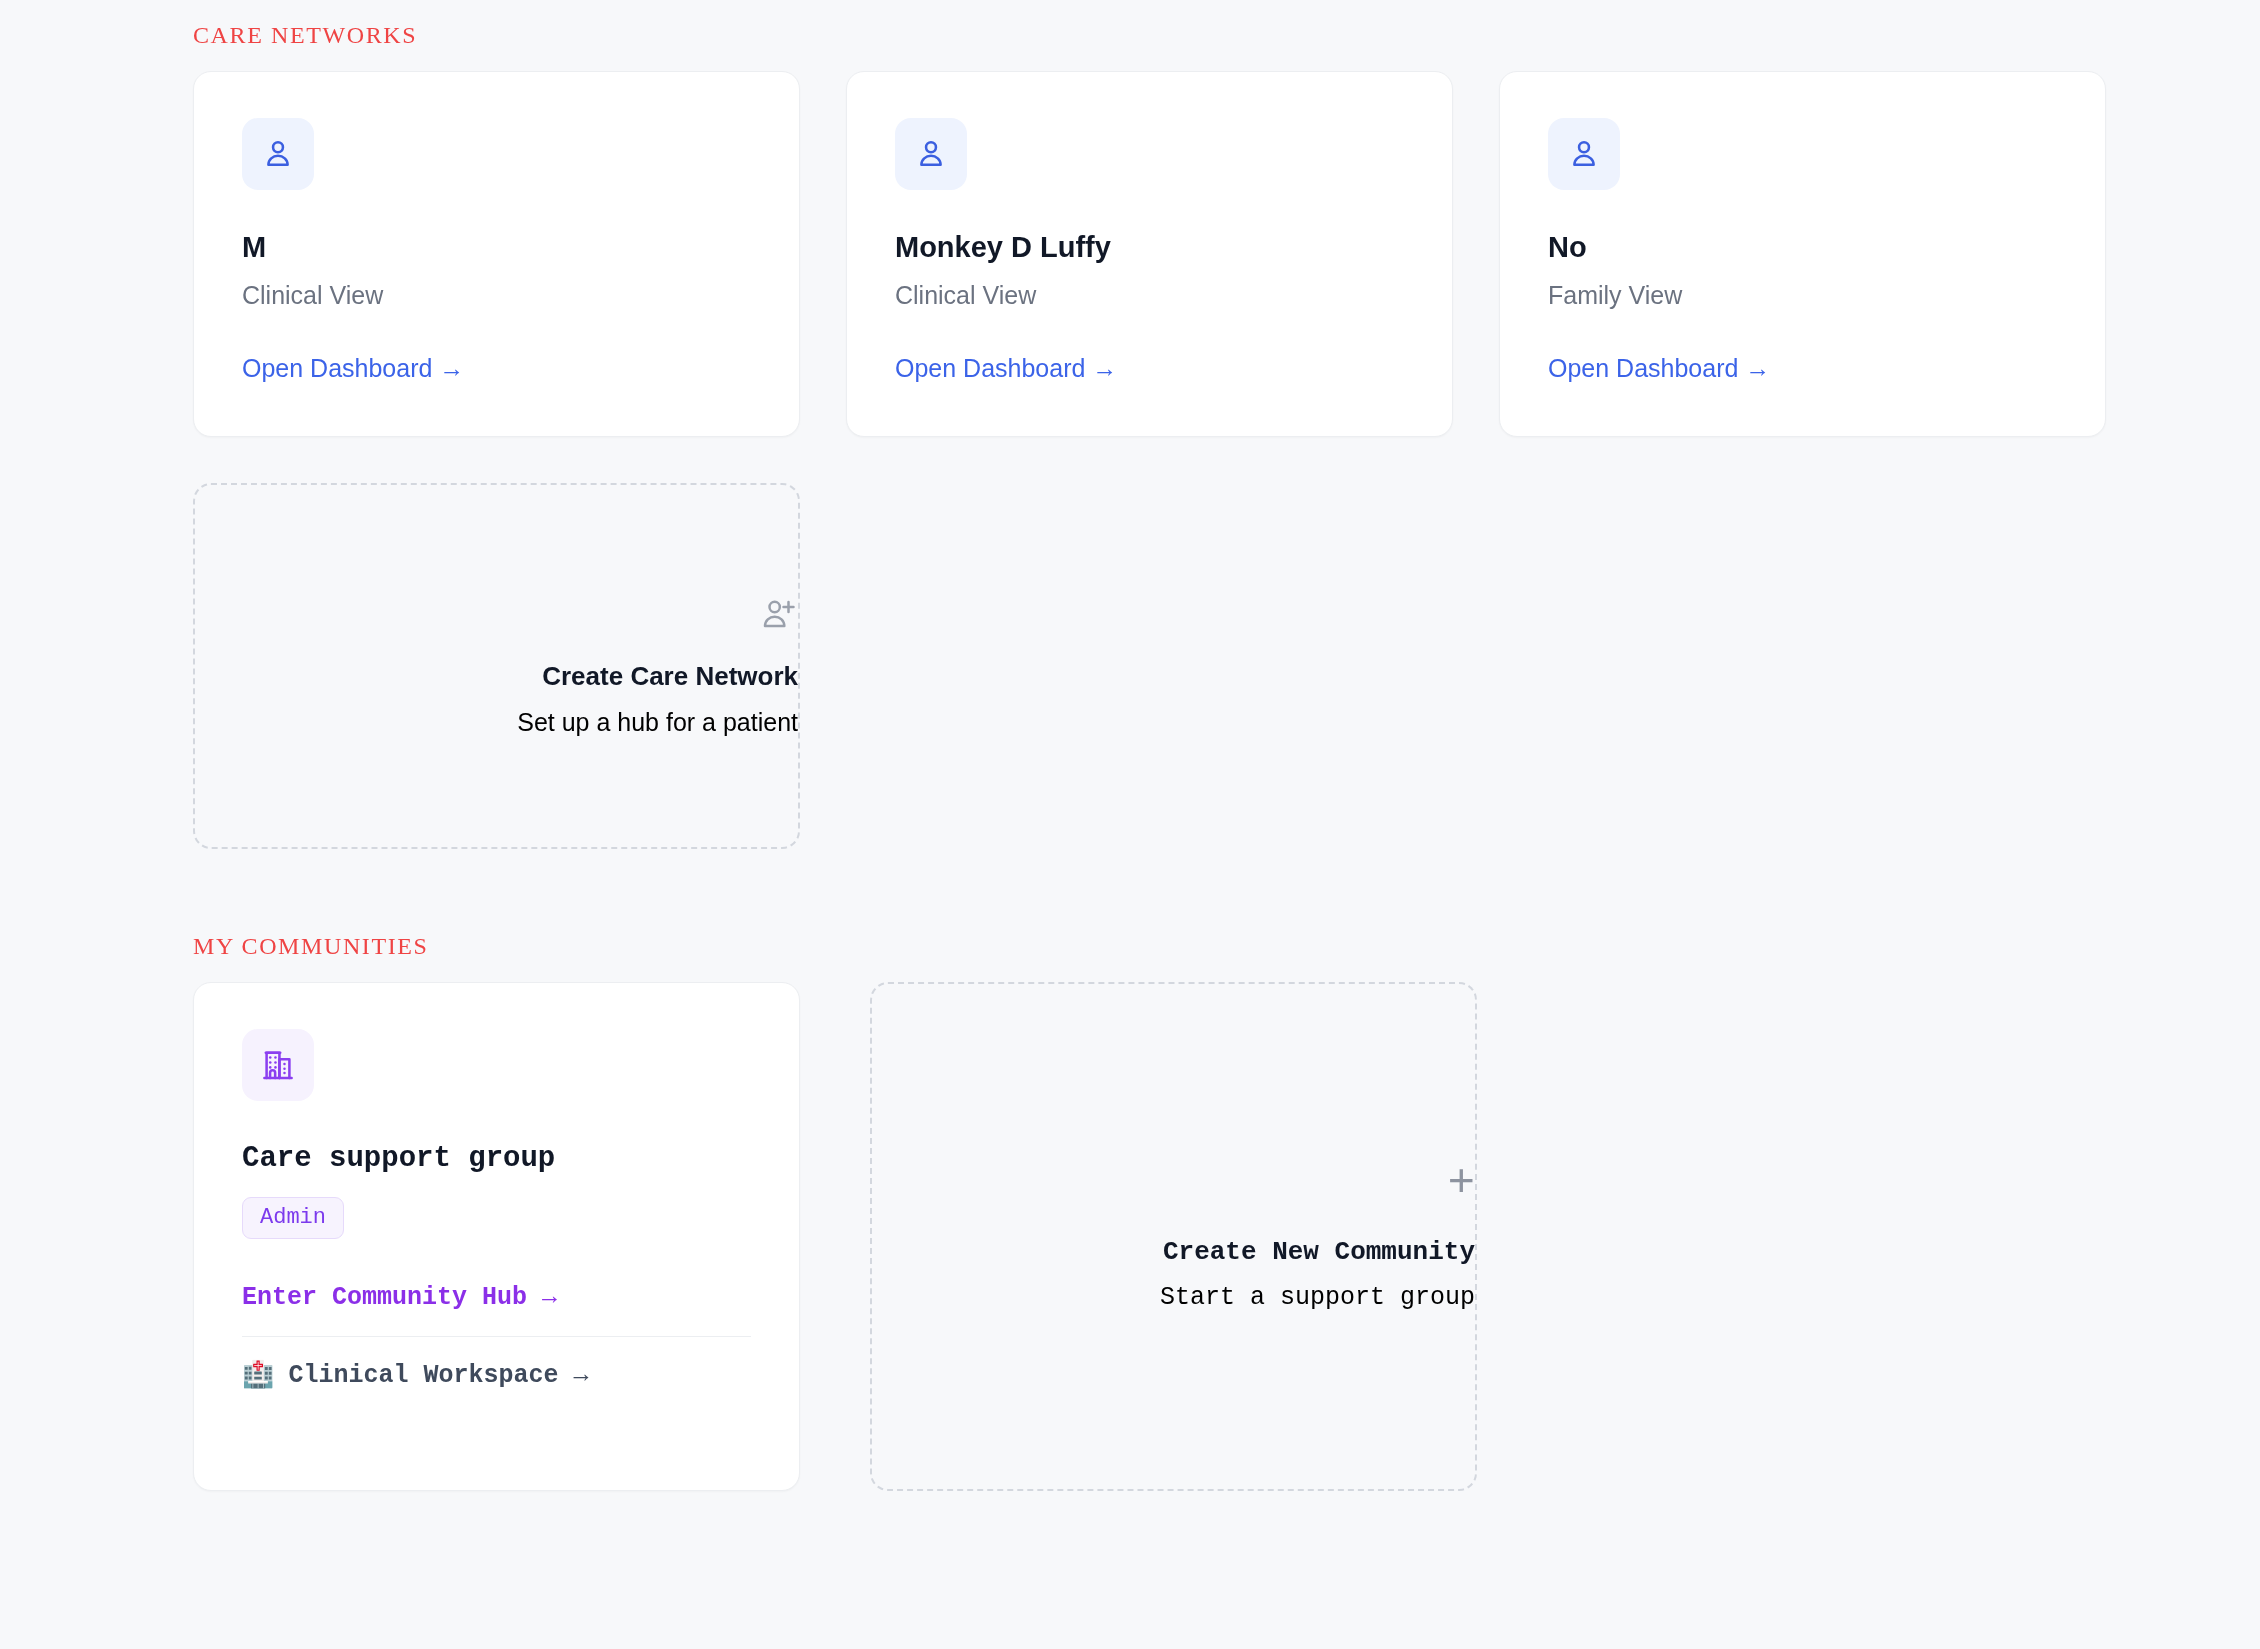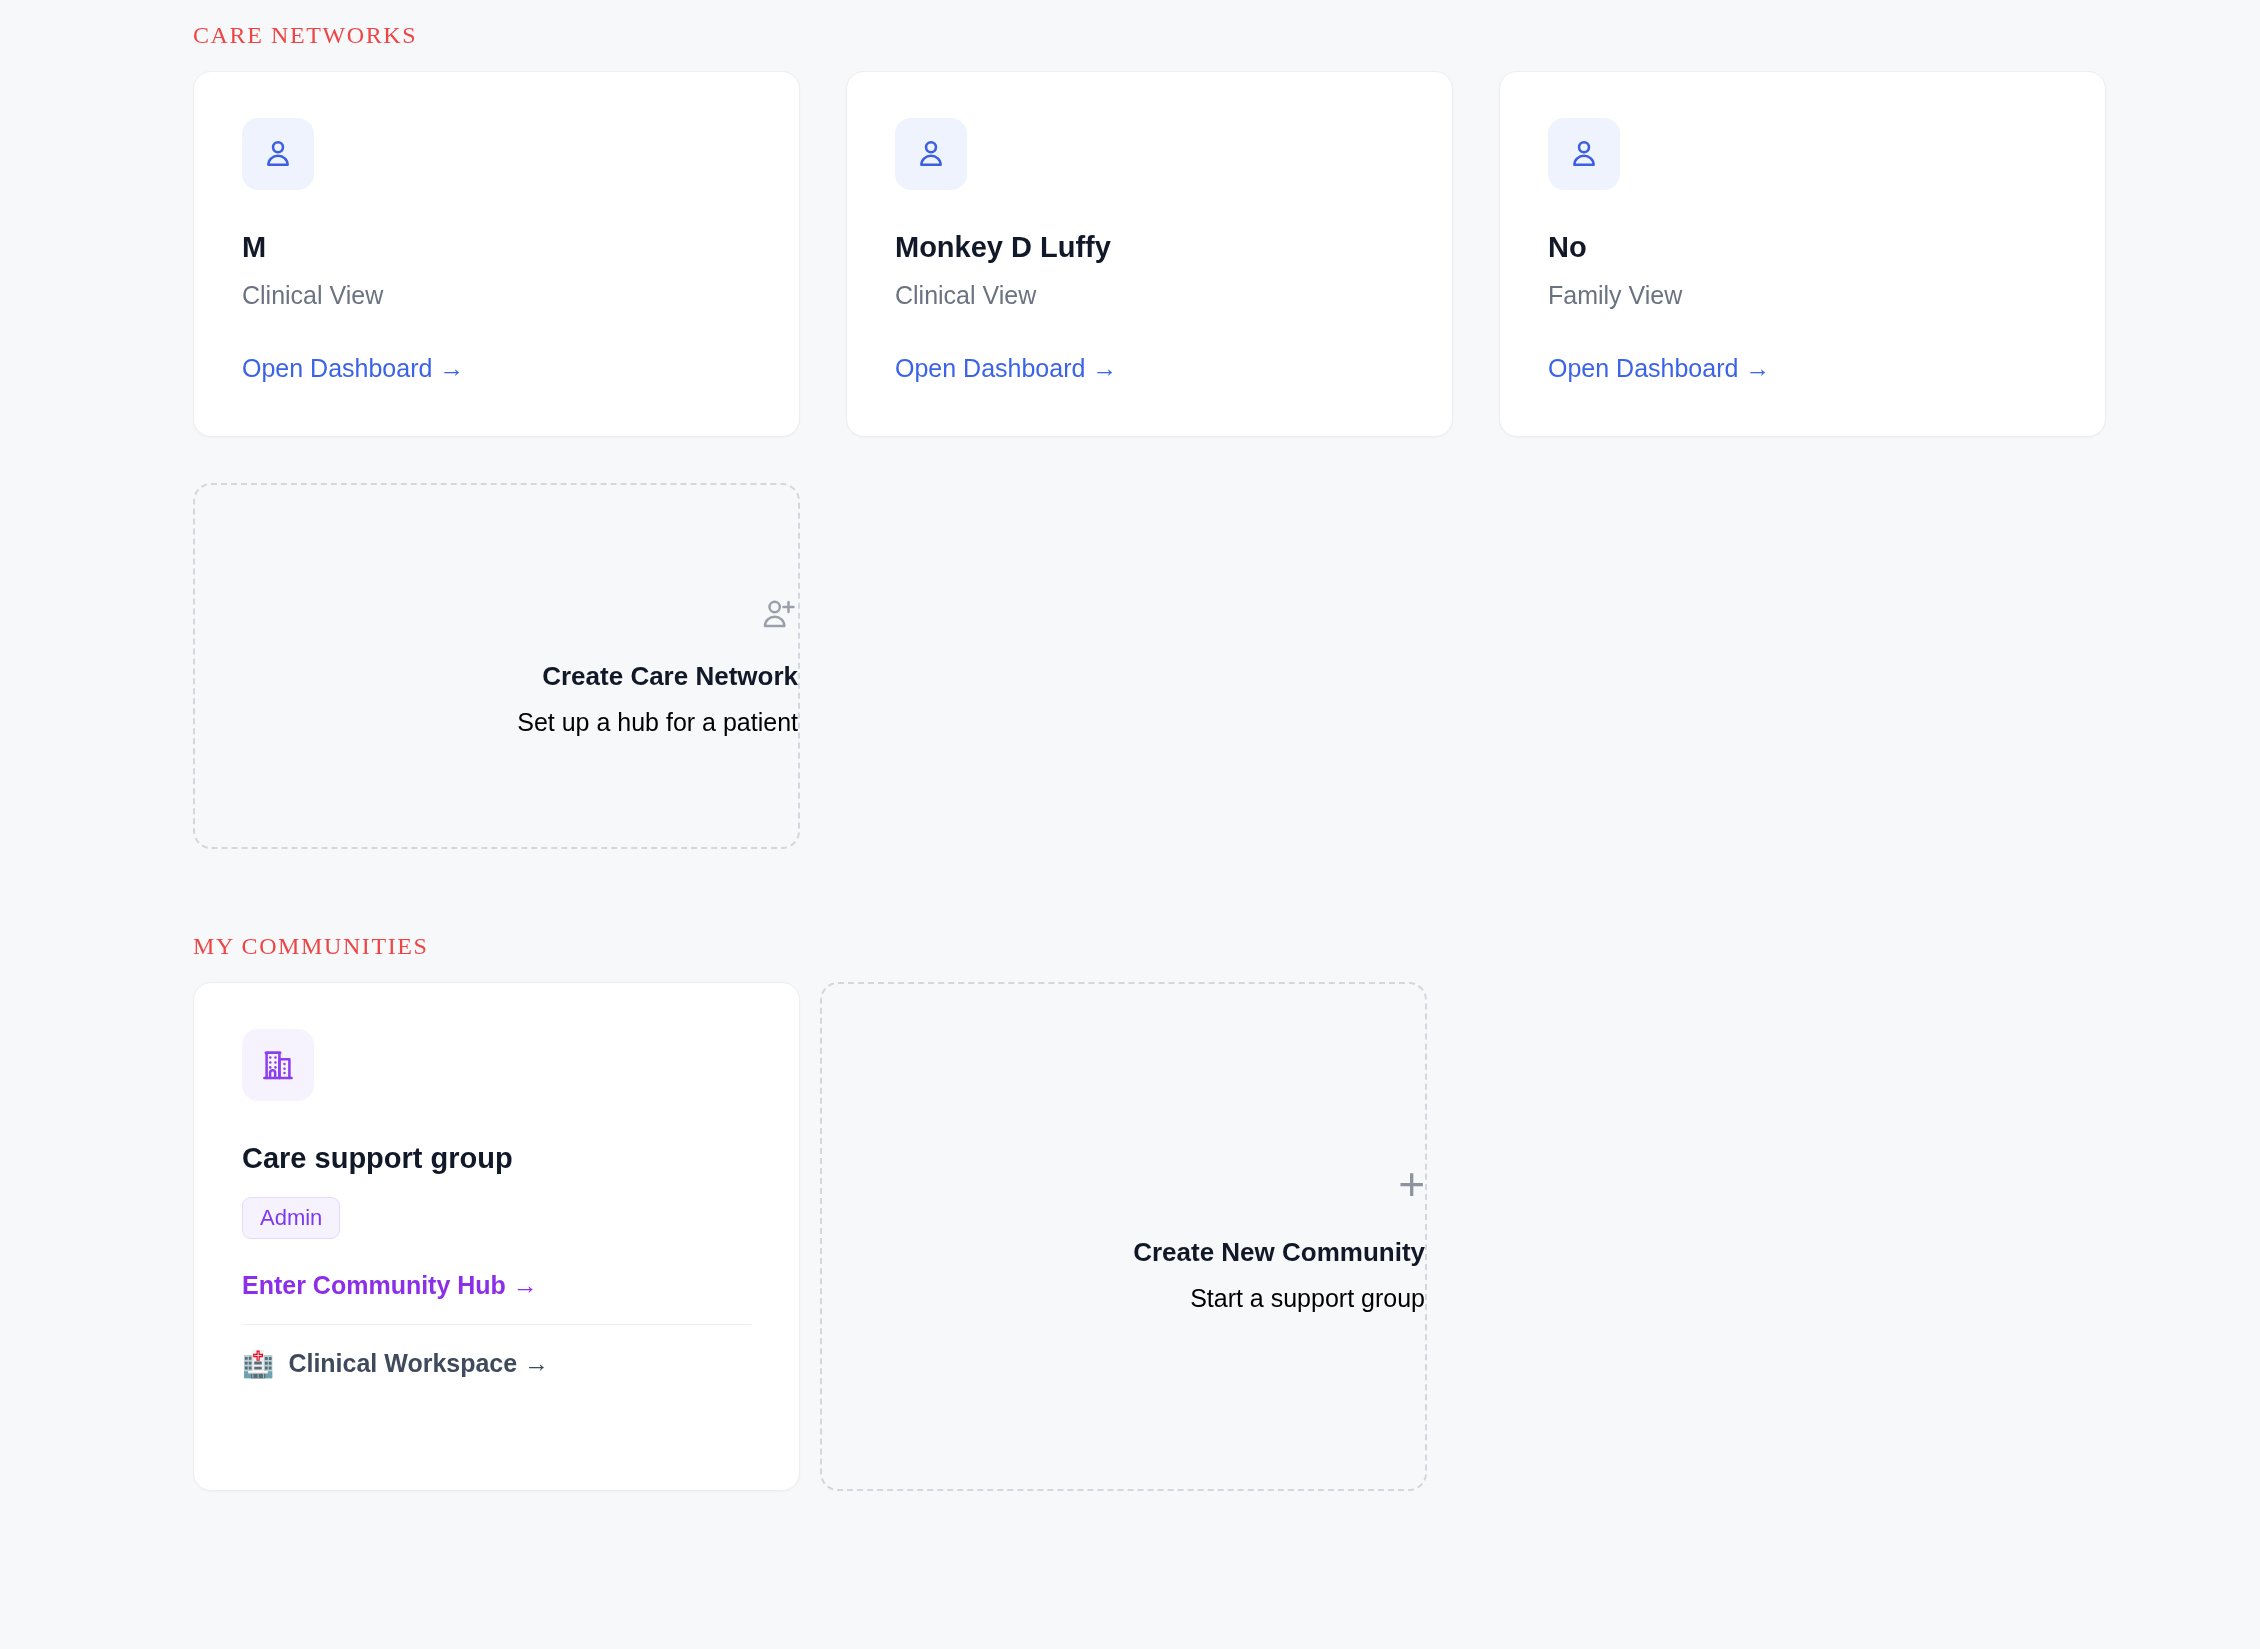--- a/index.html
+++ b/index.html
@@ -110,21 +110,22 @@
     margin-top: 16px;
   }
 
   
   .communities-section {
     margin-top: 84px;
   }
   .community-grid {
     display: grid;
     grid-template-columns: repeat(3, 607px);
-    column-gap: 20px;
+    column-gap: 70px;
+    font-family: Liberation Mono, monospace;
   }
   .community-card {
     background: #ffffff;
     border: 1px solid #eceef1;
     border-radius: 18px;
     padding: 46px 48px 40px 48px;
     box-sizing: border-box;
     height: 509px;
     box-shadow: 0 1px 2px rgba(16, 24, 40, 0.03);
   }
@@ -136,21 +137,21 @@
     color: #7c3aed;
     background: #f7f3fe;
     border: 1px solid #e6dafb;
     border-radius: 9px;
     line-height: 1.2;
   }
   .community-link {
     font-size: 25px;
     font-weight: bold;
     color: #8b2fe8;
-    margin-top: 32px;
+    margin-top: 44px;
     display: inline-block;
     cursor: pointer;
   }
   .divider {
     height: 1px;
     background: #eceef1;
     margin: 24px 0 0 0;
   }
   .workspace-link {
     margin-top: 24px;

